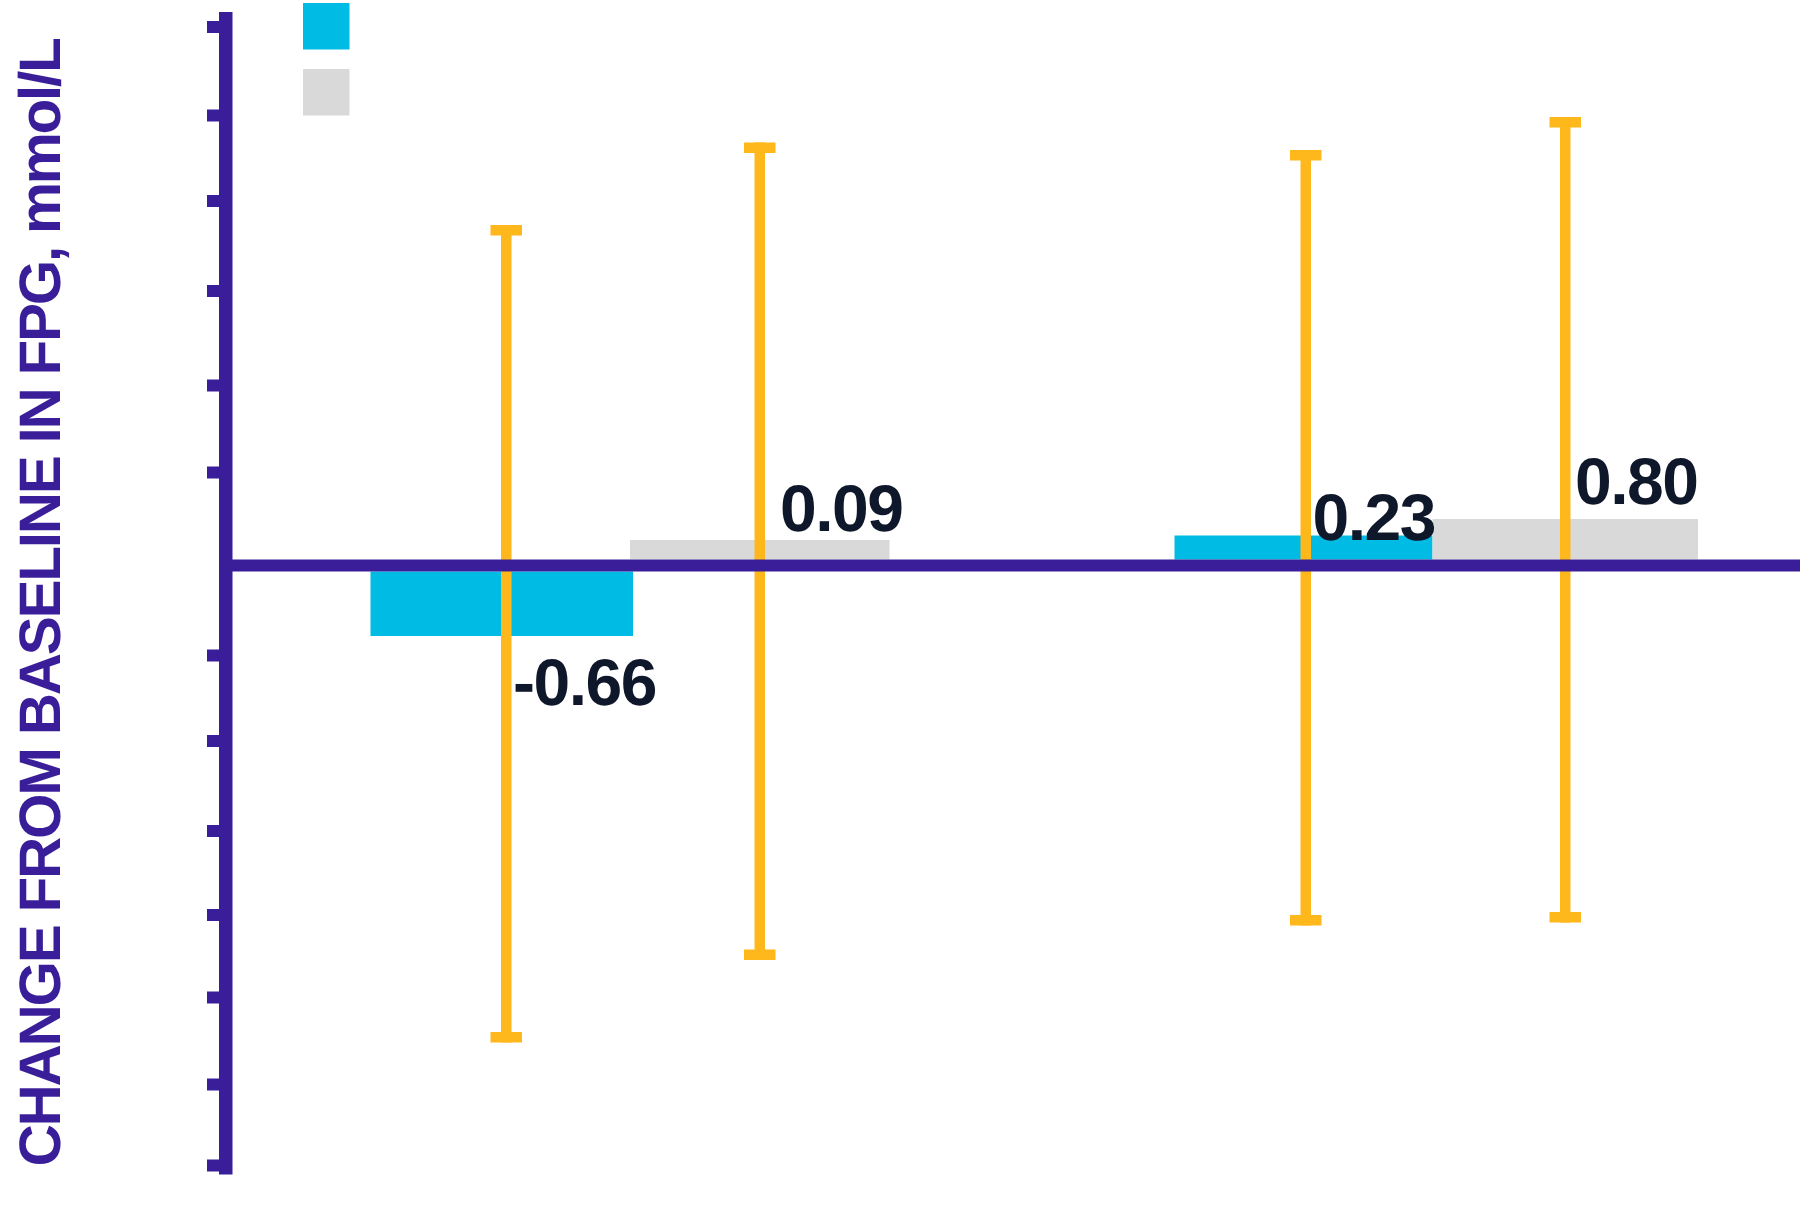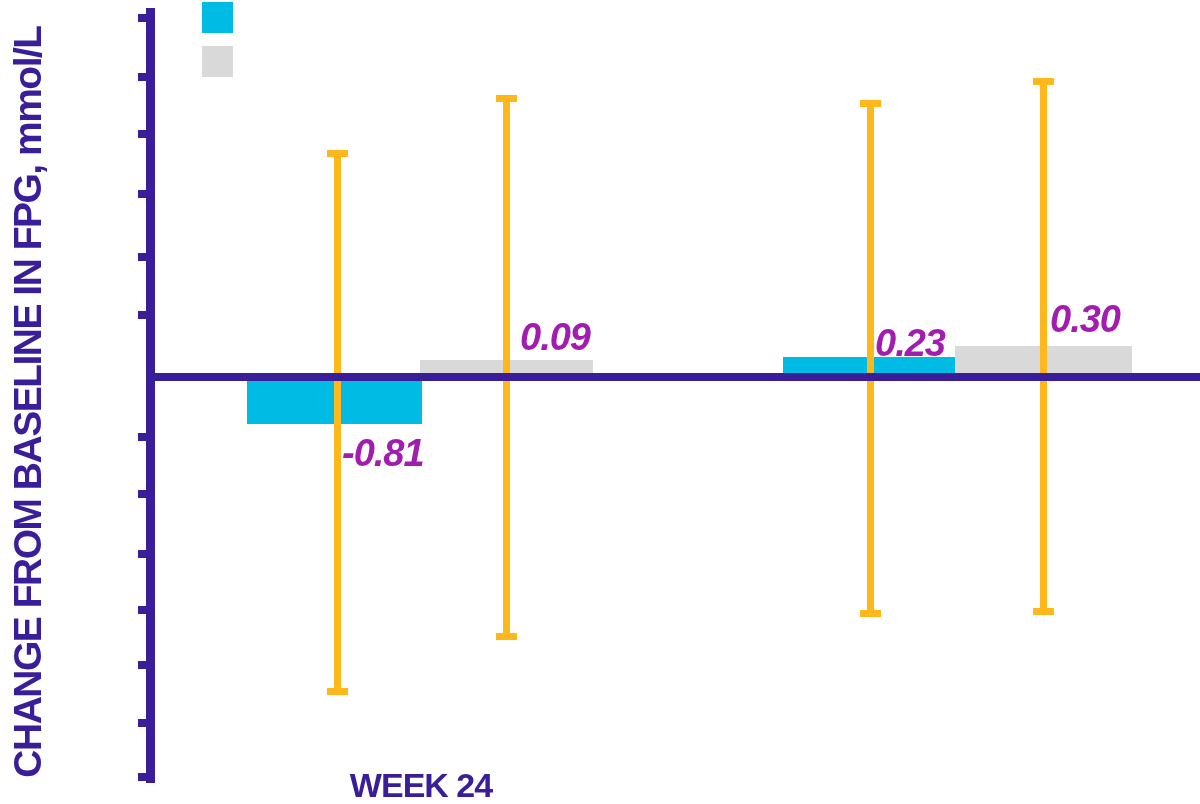--- a/index.html
+++ b/index.html
@@ -42,22 +42,22 @@
   .errorbar .ecap-top, .errorbar .ecap-bottom { position:absolute; left:0; width:21px; height:7px; background:#ffb81c; }
   .errorbar .ecap-top { top:0; }
   .errorbar .ecap-bottom { bottom:0; }
   #eb-w24-cyan { left:327px; top:150px; height:545px; }
   #eb-w24-gray { left:496px; top:95px;  height:545px; }
   #eb-w52-cyan { left:860px; top:100px; height:517px; }
   #eb-w52-gray { left:1033px; top:78px; height:537px; }
 
   
   .val {
-    position:absolute; font-size:38px; font-weight:bold; color:#a21caf;
-    letter-spacing:-1px; line-height:1; white-space:nowrap; z-index:5;font-style:italic;
+    position:absolute; font-size:44px; font-weight:bold; color:#0f172a;
+    letter-spacing:-1px; line-height:1; white-space:nowrap; z-index:5;
   }
   #val-w24-cyan { left:342px;  top:434px; }
   #val-w24-gray { left:520px;  top:318px; }
   #val-w52-cyan { left:875px;  top:324px; }
   #val-w52-gray { left:1050px; top:300px; }
 
   
   .cat {
     position:absolute; top:768px; width:230px; text-align:center;
     font-size:34px; font-weight:bold; color:#3a1e99;
@@ -113,20 +113,19 @@
     <div class="ecap-top"></div>
     <div class="eline"></div>
     <div class="ecap-bottom"></div>
   </div>
   <div class="errorbar" id="eb-w52-gray">
     <div class="ecap-top"></div>
     <div class="eline"></div>
     <div class="ecap-bottom"></div>
   </div>
 
-  <div class="val" id="val-w24-cyan">-0.81</div>
+  <div class="val" id="val-w24-cyan">-0.66</div>
   <div class="val" id="val-w24-gray">0.09</div>
   <div class="val" id="val-w52-cyan">0.23</div>
-  <div class="val" id="val-w52-gray">0.30</div>
+  <div class="val" id="val-w52-gray">0.80</div>
 
-  <div class="cat" id="cat-week24">WEEK 24</div>
 
 </div>
 
 </body></html>

